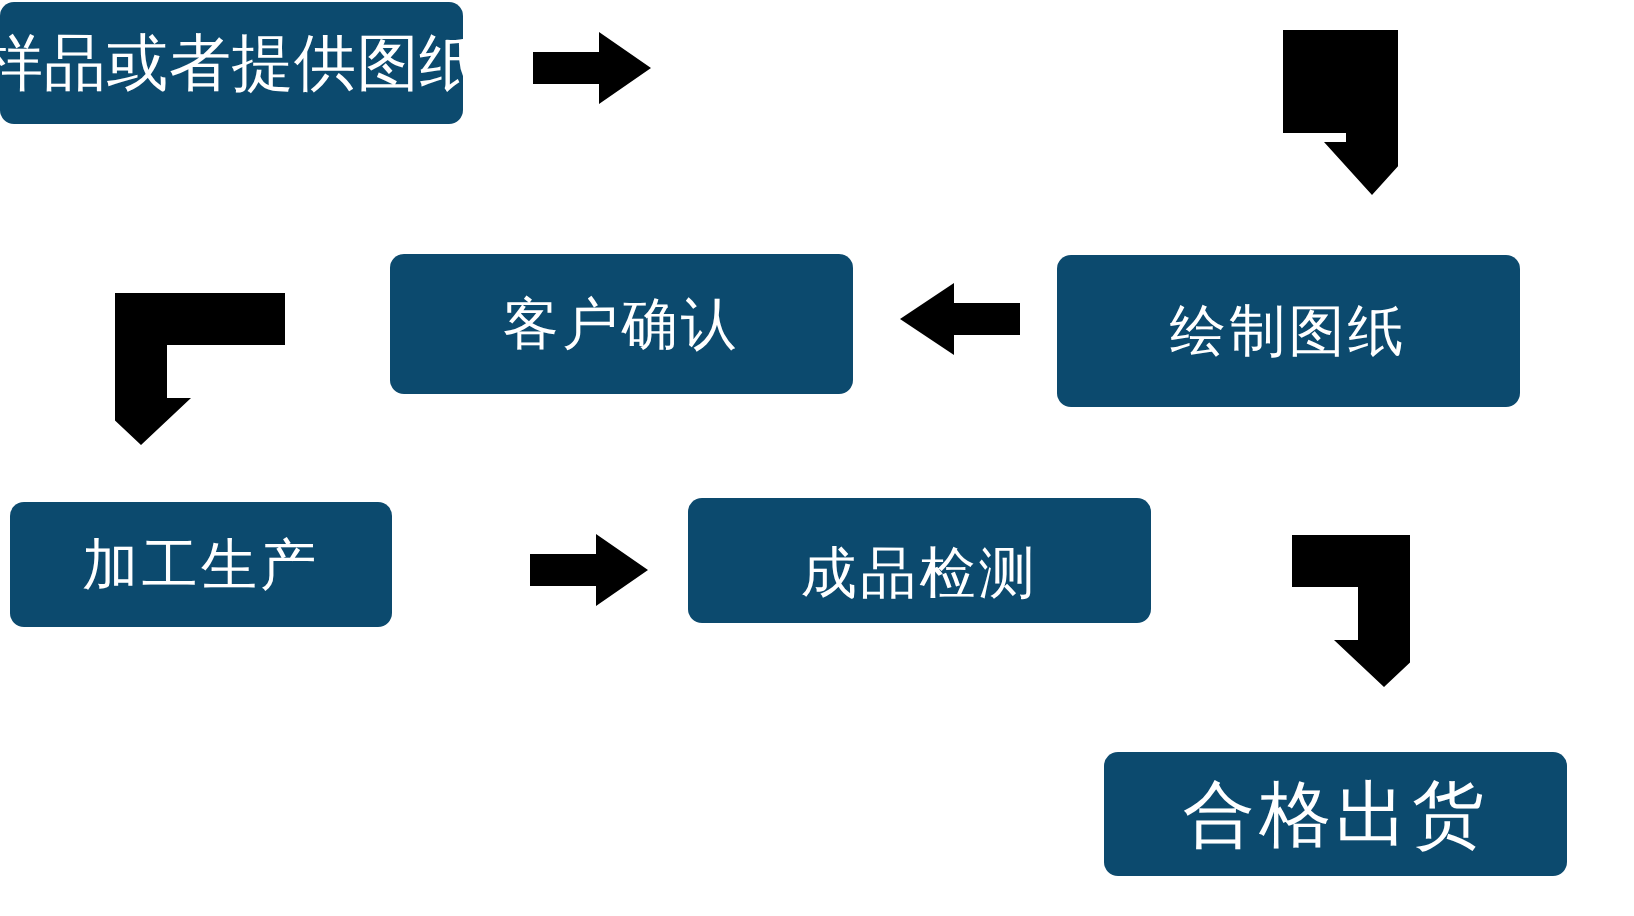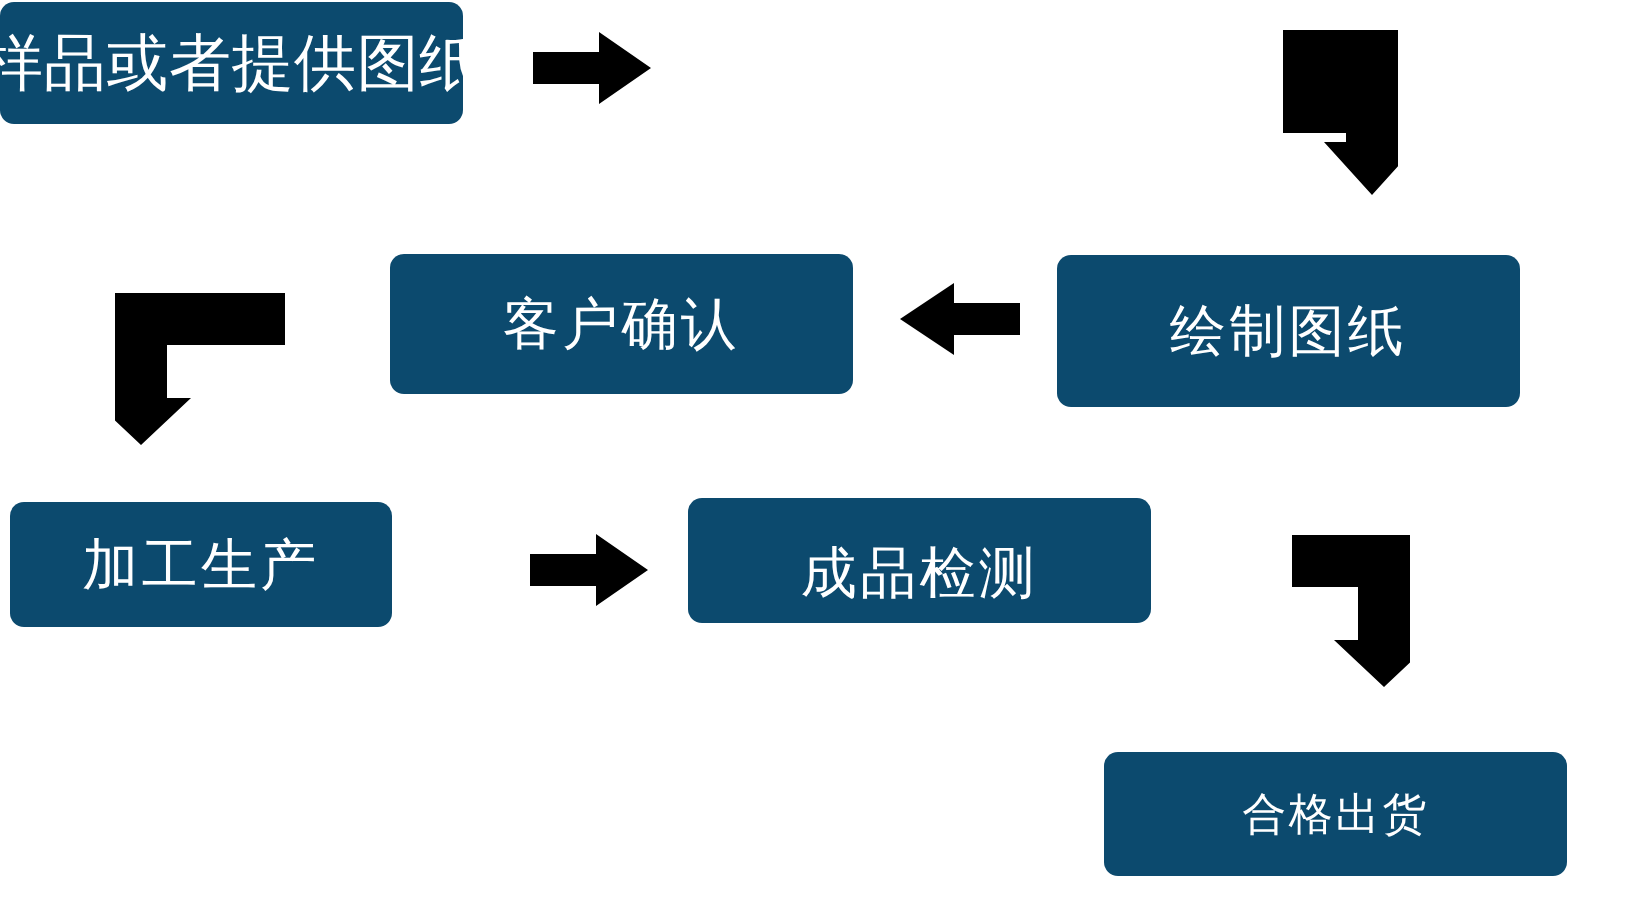--- a/index.html
+++ b/index.html
@@ -51,21 +51,21 @@
   .n-payment .node-label { font-size: 56px; }
   .n-drawing   { left: 1057px; top: 255px; width: 463px; height: 152px; }
   .n-drawing .node-label { font-size: 56px; }
   .n-confirm   { left: 390px;  top: 254px; width: 463px; height: 140px; }
   .n-confirm .node-label { font-size: 56px; }
   .n-produce   { left: 3px;    top: 502px; width: 382px; height: 125px; margin-left: 7px; }
   .n-produce .node-label { font-size: 56px; }
   .n-inspect   { left: 688px;  top: 498px; width: 463px; height: 125px; }
   .n-inspect .node-label { font-size: 56px; margin-top: 24px; }
   .n-ship      { left: 1104px; top: 752px; width: 463px; height: 124px; }
-  .n-ship .node-label { font-size: 44px; }
+  .n-ship .node-label { font-size: 72px; }
 
   
   .a-r1 { left: 533px;  top: 32px;  width: 118px; height: 72px; }
   .a-elbow-tr { left: 1228px; top: 30px;  width: 170px; height: 165px; }
   .a-left1 { left: 900px; top: 283px; width: 120px; height: 72px; }
   .a-elbow-l { left: 115px; top: 293px; width: 170px; height: 152px; }
   .a-r2 { left: 530px;  top: 534px; width: 118px; height: 72px; }
   .a-elbow-br { left: 1240px; top: 535px; width: 170px; height: 152px; }
 </style>
 </head>

